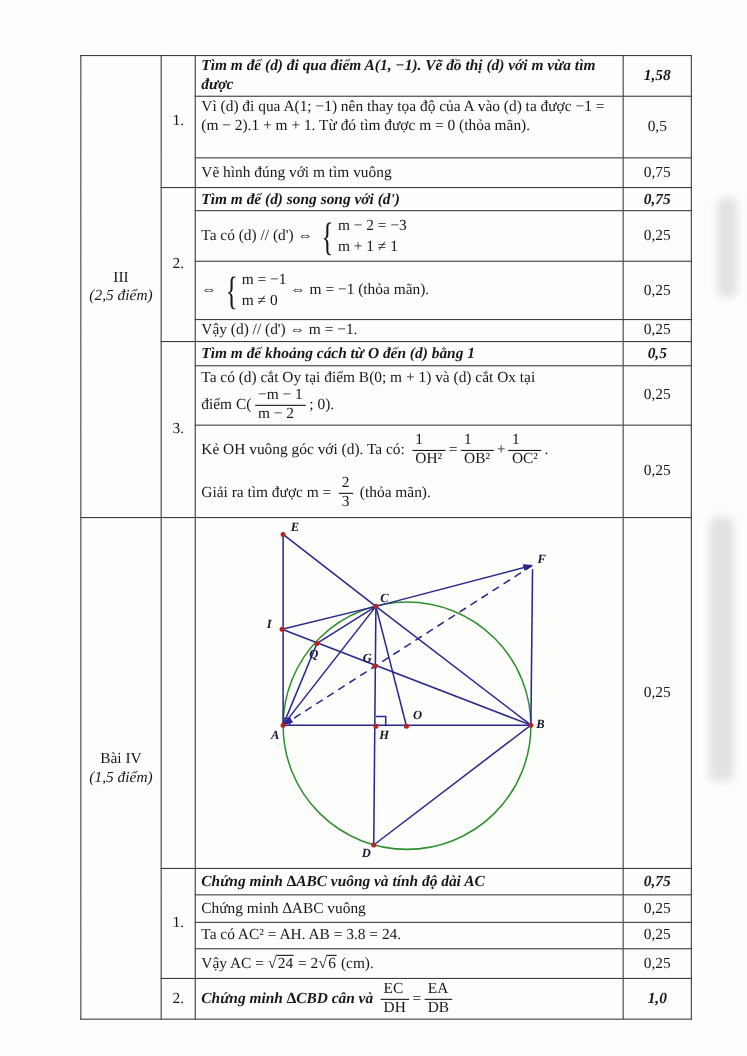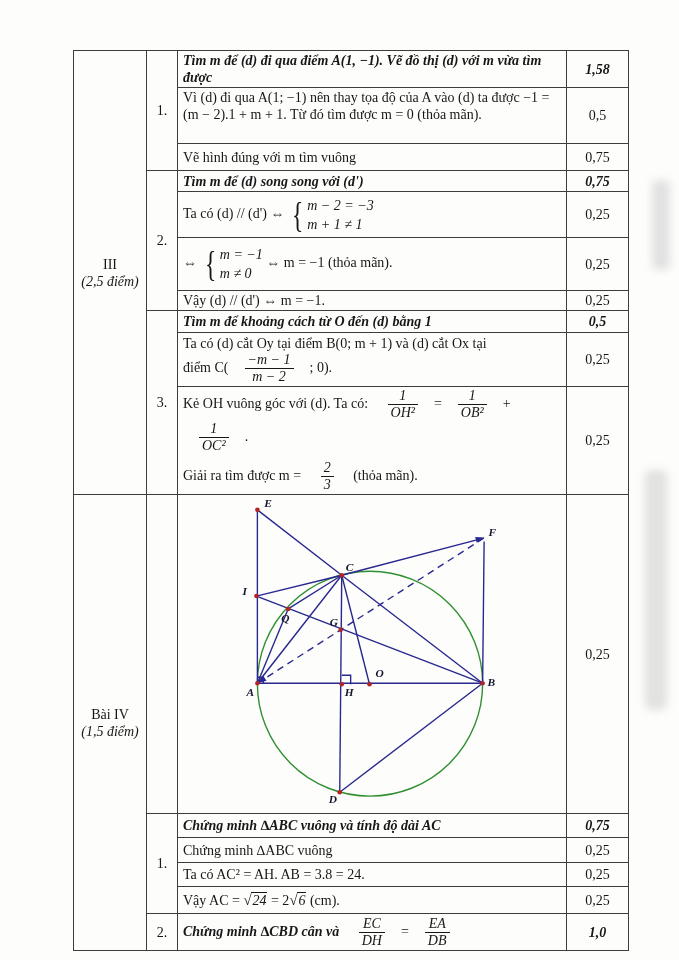--- a/index.html
+++ b/index.html
@@ -13,24 +13,24 @@
     font-size:14px;line-height:17px;
   }
   table.answer td{
     border:1.5px solid #3d3d3d;padding:1px 5px;vertical-align:middle;overflow:hidden;
   }
   td.qcol{vertical-align:top;text-align:center;padding-top:3px;}
   td.numcol{vertical-align:top;text-align:center;padding-top:3px;}
   td.pts{text-align:center;}
   td.content{padding-left:7px;padding-right:6px;}
   .bi{font-weight:bold;font-style:italic;}
-  .mi{font-style:italic;}
+  .mi{}
   .qtitle{font-weight:normal;display:block;}
   .qsub{font-style:italic;display:block;white-space:nowrap;}
-  .frac{display:inline-block;vertical-align:middle;text-align:center;margin:0 16px;}
+  .frac{display:inline-block;vertical-align:middle;margin:0 3px;}
   .frac .n{display:block;border-bottom:1.2px solid #171717;padding:0 3px;line-height:16px;}
   .frac .d{display:block;padding:0 3px;line-height:16px;}
   .brace{display:inline-block;vertical-align:middle;font-size:36px;font-weight:400;
          transform:scaleX(.65);line-height:30px;margin:0 1px;}
   .sys{display:inline-block;vertical-align:middle;text-align:left;}
   .sys span{display:block;line-height:19px;}
   .ov{border-top:1.2px solid #171717;padding:0 1px;}
   .rt{font-size:1.05em;}
   .figcell{padding:0 !important;position:relative;}
   .figcell svg{display:block;}

